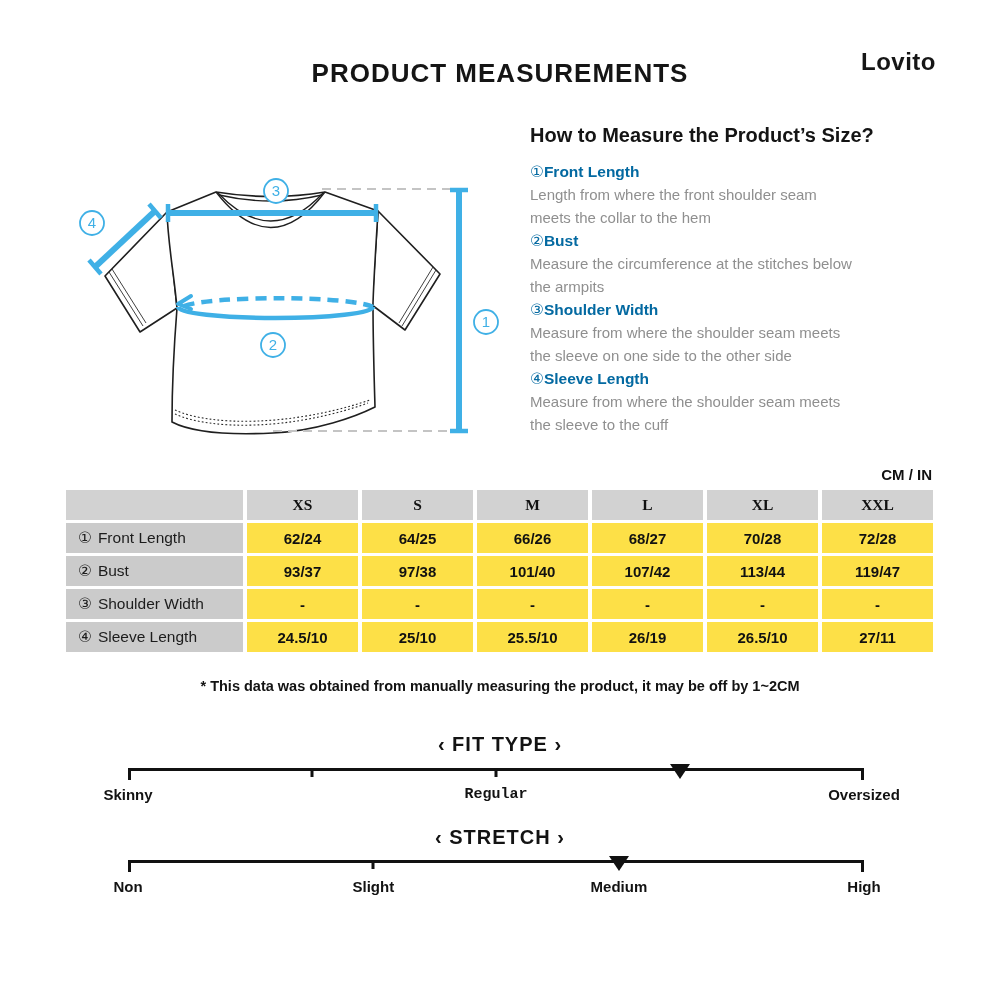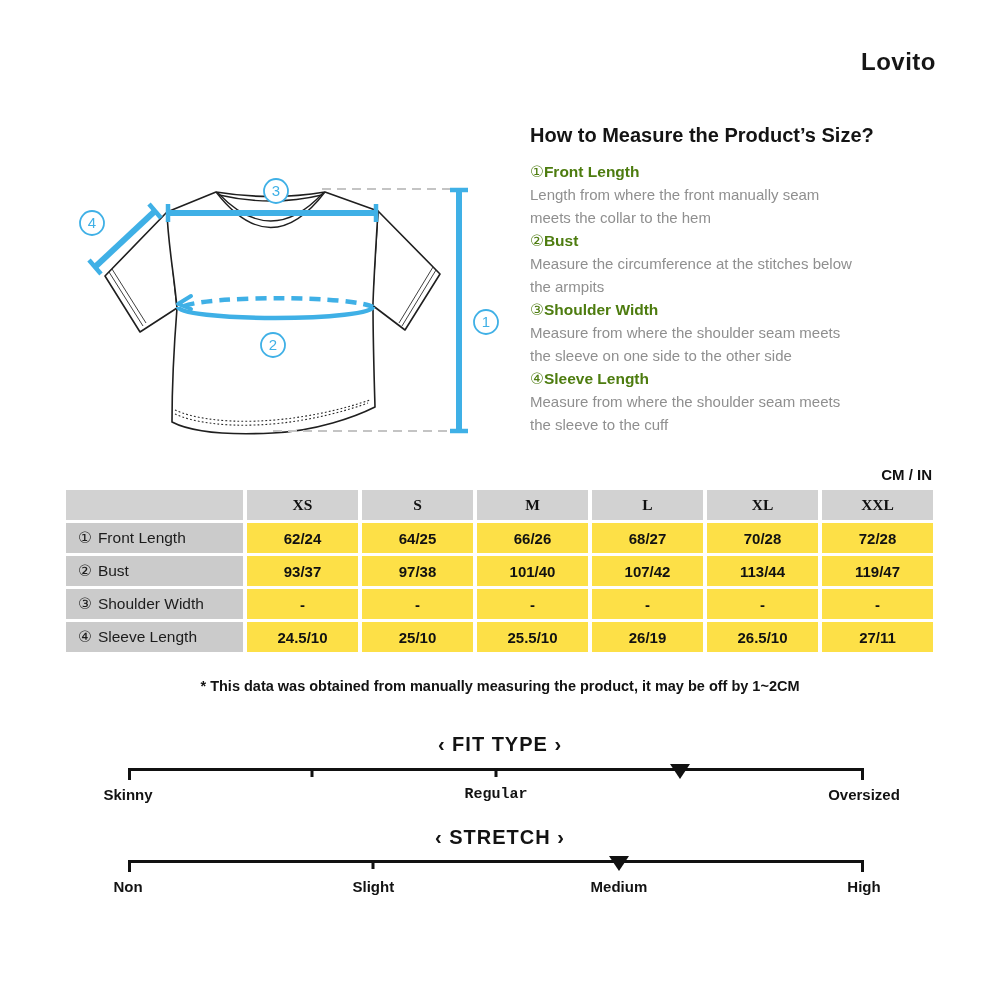--- a/index.html
+++ b/index.html
@@ -15,21 +15,21 @@
   }
   .brand {
     position:absolute; top:48px; right:64px; font-size:24px; font-weight:700;
     letter-spacing:.5px; color:#161616;
   }
   
   .diagram { position:absolute; left:60px; top:150px; width:460px; height:320px; }
   
   .howto { position:absolute; left:530px; top:124px; width:440px; }
   .howto-heading { font-size:20px; font-weight:700; color:#141414; margin-bottom:13px; }
-  .howto-item-title { font-size:15.5px; line-height:23px; color:#4d7c0f; }
+  .howto-item-title { font-size:15.5px; line-height:23px; color:#0369a1; }
   .howto-item-title .circ { font-weight:400; }
   .howto-item-title .t { font-weight:700; }
   .howto-desc { font-size:15px; line-height:23px; color:#8f8f8f; white-space:pre-line; }
   
   .unit-label { position:absolute; top:466px; right:68px; font-size:15px; font-weight:700; }
   .size-table {
     position:absolute; left:66px; top:490px; width:867px;
     display:grid; grid-template-columns:177px repeat(6,1fr);
     column-gap:4px; row-gap:3px;
   }
@@ -66,20 +66,21 @@
   .scale-labels span {
     position:absolute; transform:translateX(-50%); white-space:nowrap;
     font-size:15px; font-weight:700; color:#131313;
   }
 </style>
 </head>
 <body>
 
 <div id="page">
 
+  <div class="title">PRODUCT MEASUREMENTS</div>
   <div class="brand">Lovito</div>
 
   <svg class="diagram" viewBox="0 0 460 320" xmlns="http://www.w3.org/2000/svg">
 
     <g fill="#ffffff" stroke="#1f1f1f" stroke-width="1.6" stroke-linejoin="round">
       <path d="M 107,62 L 45,126 L 80,182 L 117,158 Z"></path>
       <path d="M 318,61 L 380,124 L 345,180 L 312,155 Z"></path>
     </g>
     <g stroke="#2a2a2a" stroke-width="0.9">
       <path d="M 49,122 L 83,176"></path>
@@ -140,21 +141,21 @@
       <circle cx="426" cy="172" r="12" fill="#fff" stroke="#3FB0E6" stroke-width="1.8"></circle>
       <text x="426" y="177" fill="#3FB0E6">1</text>
     </g>
   </svg>
 
   <div class="howto">
     <div class="howto-heading">How to Measure the Product’s Size?</div>
     <div class="howto-item-title">
       <span class="circ">①</span><span class="t">Front Length</span>
     </div>
-    <div class="howto-desc">Length from where the front manually seam
+    <div class="howto-desc">Length from where the front shoulder seam
 meets the collar to the hem</div>
     <div class="howto-item-title">
       <span class="circ">②</span><span class="t">Bust</span>
     </div>
     <div class="howto-desc">Measure the circumference at the stitches below
 the armpits</div>
     <div class="howto-item-title">
       <span class="circ">③</span><span class="t">Shoulder Width</span>
     </div>
     <div class="howto-desc">Measure from where the shoulder seam meets

